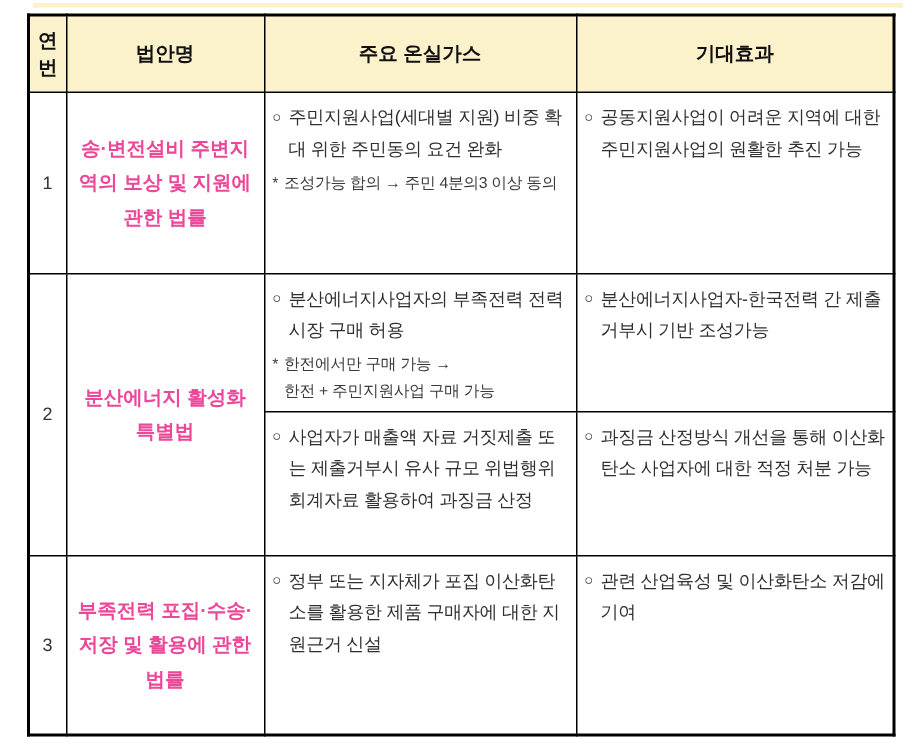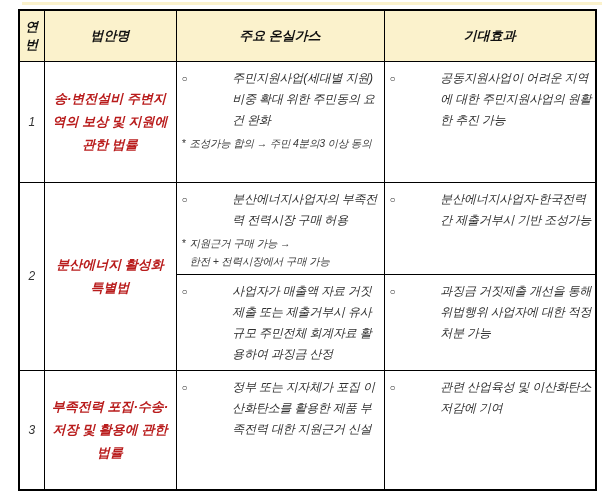--- a/index.html
+++ b/index.html
@@ -14,21 +14,20 @@
   .top-sliver {
     position:absolute; top:2px; left:22px; width:580px; height:3px;
     background:#fbf2cc;
   }
 
   table.bills {
     position:absolute; top:9px; left:18px;
     width:577px;
     border-collapse:collapse; table-layout:fixed;
     border:2px solid #000;
-    font-style:italic;
   }
   td, th { border:1px solid #000; }
 
   tr.r-header { height:51px; }
   tr.r1 { height:121px; }
   tr.r2a { height:89px; }
   tr.r2b { height:96px; }
   tr.r3  { height:120px; }
 
   th.hcell {
@@ -36,34 +35,34 @@
     font-size:13px; font-weight:bold; color:#111;
     text-align:center; vertical-align:middle;
   }
 
   td.no-cell {
     text-align:center; vertical-align:middle;
     font-size:12px; color:#333;
   }
   td.bill-cell {
     text-align:center; vertical-align:middle;
-    font-size:13px; font-weight:bold; color:#b91c1c;
+    font-size:13px; font-weight:bold; color:#ec4899;
     line-height:23px; padding:4px 5px;
   }
   td.content-cell {
     vertical-align:top; text-align:left;
     font-size:12px; line-height:21px;
     padding:6px 3px 4px 5px;
     letter-spacing:-0.2px;
   }
   .bullet { display:flex; gap:5px; }
   .bullet .marker {
     flex:0 0 auto; font-size:10px; line-height:21px; color:#2f2f2f;
   }
-  .bullet .btext { flex:1 1 auto;margin-left:40px; }
+  .bullet .btext { flex:1 1 auto; }
   .note { display:flex; gap:4px; margin-top:3px; font-size:10.5px; line-height:18px; color:#3a3a3a; }
   .note .marker { flex:0 0 auto; line-height:18px; }
   .note .ntext { flex:1 1 auto; }
 </style>
 </head>
 <body>
 
 <div class="page">
   <div class="top-sliver"></div>
 
@@ -111,55 +110,55 @@
         <td class="no-cell" rowspan="2">2</td>
         <td class="bill-cell" rowspan="2">분산에너지 활성화 특별법</td>
         <td class="content-cell">
           <div class="bullet">
             <span class="marker">○</span>
             <div class="btext">분산에너지사업자의 부족전력 전력시장 구매 허용</div>
           </div>
           <div class="note">
             <span class="marker">*</span>
             <div class="ntext">
-              <div>지원근거 구매 가능 →</div>
-              <div>한전 + 전력시장에서 구매 가능</div>
+              <div>한전에서만 구매 가능 →</div>
+              <div>한전 + 주민지원사업 구매 가능</div>
             </div>
           </div>
         </td>
         <td class="content-cell">
           <div class="bullet">
             <span class="marker">○</span>
             <div class="btext">분산에너지사업자-한국전력 간 제출거부시 기반 조성가능</div>
           </div>
         </td>
       </tr>
 
       <tr class="r2b">
         <td class="content-cell">
           <div class="bullet">
             <span class="marker">○</span>
-            <div class="btext">사업자가 매출액 자료 거짓제출 또는 제출거부시 유사 규모 주민전체 회계자료 활용하여 과징금 산정</div>
+            <div class="btext">사업자가 매출액 자료 거짓제출 또는 제출거부시 유사 규모 위법행위 회계자료 활용하여 과징금 산정</div>
           </div>
         </td>
         <td class="content-cell">
           <div class="bullet">
             <span class="marker">○</span>
-            <div class="btext">과징금 거짓제출 개선을 통해 위법행위 사업자에 대한 적정 처분 가능</div>
+            <div class="btext">과징금 산정방식 개선을 통해 이산화탄소 사업자에 대한 적정 처분 가능</div>
           </div>
         </td>
       </tr>
 
       <tr class="r3">
         <td class="no-cell">3</td>
         <td class="bill-cell">부족전력 포집·수송·저장 및 활용에 관한 법률</td>
         <td class="content-cell">
           <div class="bullet">
             <span class="marker">○</span>
-            <div class="btext">정부 또는 지자체가 포집 이산화탄소를 활용한 제품 부족전력 대한 지원근거 신설</div>
+            <div class="btext">정부 또는 지자체가 포집 이산화탄소를 활용한 제품 구매자에 대한 지원근거 신설</div>
           </div>
         </td>
         <td class="content-cell">
           <div class="bullet">
             <span class="marker">○</span>
             <div class="btext">관련 산업육성 및 이산화탄소 저감에 기여</div>
           </div>
         </td>
       </tr>
 

